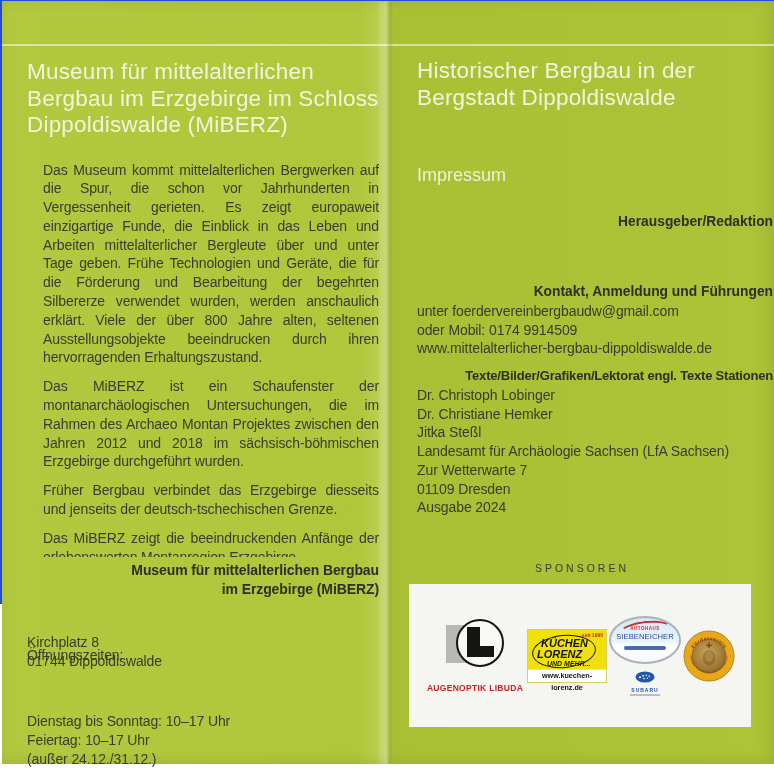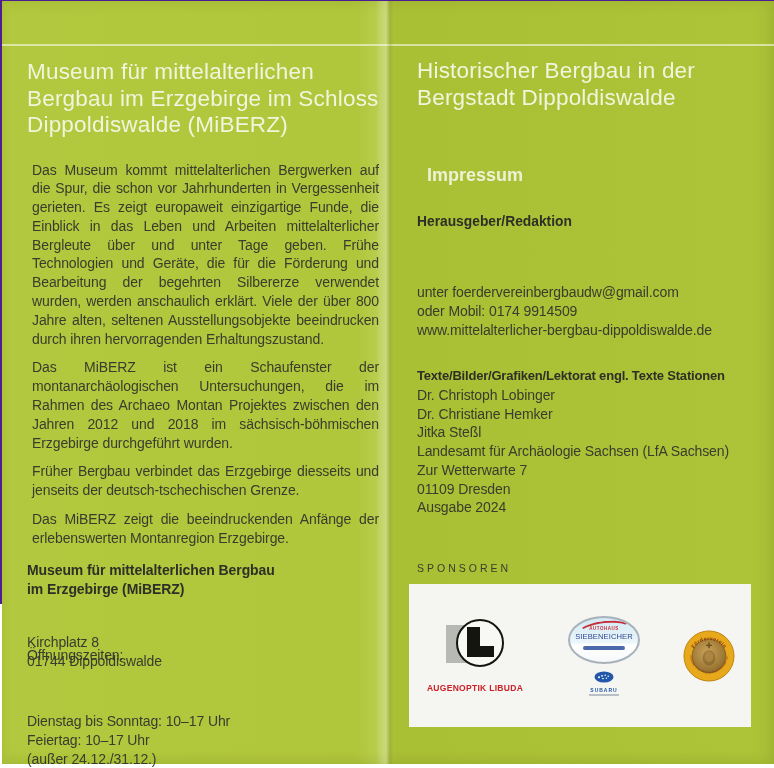--- a/index.html
+++ b/index.html
@@ -1,47 +1,47 @@
 <!DOCTYPE html>
 <html><head>
 <meta charset="utf-8">
 <style>
   html,body{margin:0;padding:0;width:774px;height:768px;overflow:hidden;background:#ffffff;
             font-family:"Liberation Sans", sans-serif;}
-  .page{position:relative;width:774px;height:604px;background:#4c1d95;}
+  .page{position:relative;width:774px;height:604px;background:#1d4ed8;}
   .sheet{position:absolute;left:2px;top:1px;width:772px;height:763px;
          background:linear-gradient(90deg,#b2c83e 0%,#b0c63b 46%,#bace4f 49%,#a9bf34 51%,#adc338 100%);
          box-shadow:inset -6px 0 14px rgba(115,125,35,.18), inset 0 -3px 8px rgba(115,125,35,.10);}
   .crease-h{position:absolute;left:0;top:43px;width:100%;height:2px;background:rgba(255,255,250,.55);}
   .crease-v{position:absolute;left:374px;top:0;width:18px;height:100%;
             background:linear-gradient(90deg,rgba(255,255,255,0) 0%,rgba(255,255,255,.30) 55%,rgba(100,110,25,.20) 78%,rgba(255,255,255,0) 100%);}
   .pre{white-space:pre-line;}
 
   
   .lp-flow{position:absolute;left:25px;top:58px;width:352px;height:498px;overflow:hidden;}
   .panel-title{font-size:22.5px;line-height:26.5px;font-weight:400;color:#f2f5dd;margin:0 0 22px 0;letter-spacing:.2px;}
   .body-text{font-size:14px;line-height:18.8px;color:#3a3c2e;letter-spacing:-.1px;}
-  .lp-flow p{margin:0 0 10px 5px;text-align:justify;}
-  .bold{font-weight:700;color:#2e2f26;}
+  .lp-flow p{margin:0 0 10px 16px;text-align:justify;}
+  .bold{font-weight:700;color:#2e2f26;text-align:right;}
   .abs{position:absolute;}
   .lp-name{left:25px;top:560px;width:352px;}
   .lp-addr{left:25px;top:632px;width:352px;}
   .lp-hours-label{left:25px;top:645px;width:352px;}
   .lp-hours{left:25px;top:663px;width:352px;margin-top:48px;}
 
   
   .rp-title{left:415px;top:57px;width:350px;font-size:22.5px;line-height:26.5px;font-weight:400;color:#f2f5dd;letter-spacing:.2px;}
-  .rp-impressum{left:425px;top:164px;font-size:18px;color:#edf2d6;font-weight:700;}
+  .rp-impressum{left:415px;top:164px;font-size:18px;color:#edf2d6;font-weight:400;}
   .rp-sec{left:415px;width:356px;}
   .rp-sec .sec-label{font-size:13.8px;line-height:18.8px;}
   .rp-sec .sec-lines{font-size:14px;line-height:18.8px;color:#3a3c2e;letter-spacing:-.1px;}
   .sec1{top:212px;} .sec2{top:282px;} .sec3{top:366px;}
   .sec3 .sec-label{white-space:nowrap;font-size:13px;letter-spacing:-.2px;}
   .rp-edition{left:415px;top:497px;}
-  .rp-sponsoren{left:415px;top:561px;width:330px;text-align:left;font-size:10.5px;letter-spacing:3px;color:#3b3c2f;}
+  .rp-sponsoren{left:415px;top:561px;width:330px;text-align:center;font-size:10.5px;letter-spacing:3px;color:#3b3c2f;}
 
   
   .sponsor-box{left:407px;top:583px;width:342px;height:143px;background:#f5f5f2;
                display:flex;align-items:center;justify-content:space-between;padding:0 16px;box-sizing:border-box;}
   .logo{position:relative;}
 
   
   .logo-libuda{width:100px;text-align:center;}
   .lib-mark{position:relative;width:58px;height:50px;margin:0 auto;}
   .lib-sq{position:absolute;left:0;top:6px;width:38px;height:38px;background:#b7bab4;}
@@ -105,20 +105,21 @@
 
     <h1 class="abs rp-title pre" style="margin:0;">Historischer Bergbau in der
 Bergstadt Dippoldiswalde</h1>
     <div class="abs rp-impressum">Impressum</div>
 
     <div class="abs rp-sec sec1">
       <div class="sec-label bold">Herausgeber/Redaktion</div>
     </div>
 
     <div class="abs rp-sec sec2">
+      <div class="sec-label bold">Kontakt, Anmeldung und Führungen</div>
       <div class="sec-lines pre">unter foerdervereinbergbaudw@gmail.com
 oder Mobil: 0174 9914509
 www.mittelalterlicher-bergbau-dippoldiswalde.de</div>
     </div>
 
     <div class="abs rp-sec sec3">
       <div class="sec-label bold">Texte/Bilder/Grafiken/Lektorat engl. Texte Stationen</div>
       <div class="sec-lines pre">Dr. Christoph Lobinger
 Dr. Christiane Hemker
 Jitka Steßl
@@ -135,20 +136,28 @@
       <div class="logo logo-libuda">
         <div class="lib-mark">
           <div class="lib-sq"></div>
           <div class="lib-circle"></div>
           <div class="lib-v"></div>
           <div class="lib-h"></div>
         </div>
         <div class="lib-name">AUGENOPTIK LIBUDA</div>
       </div>
 
+      <div class="logo logo-kl">
+        <span class="kl-seit">seit 1990</span>
+        <span class="kl-ellipse"></span>
+        <span class="kl-l1">KÜCHEN</span>
+        <span class="kl-l2">LORENZ</span>
+        <span class="kl-l3">UND MEHR...</span>
+        <span class="kl-url">www.kuechen-lorenz.de</span>
+      </div>
 
       <div class="logo logo-sieb">
         <div class="sieb-oval">
           <div class="sieb-swoosh"></div>
           <div class="sieb-auto">AUTOHAUS</div>
           <div class="sieb-name">SIEBENEICHER</div>
           <div class="sieb-bar"></div>
         </div>
         <div class="subaru">
           <svg width="20" height="12" viewBox="0 0 20 12">

